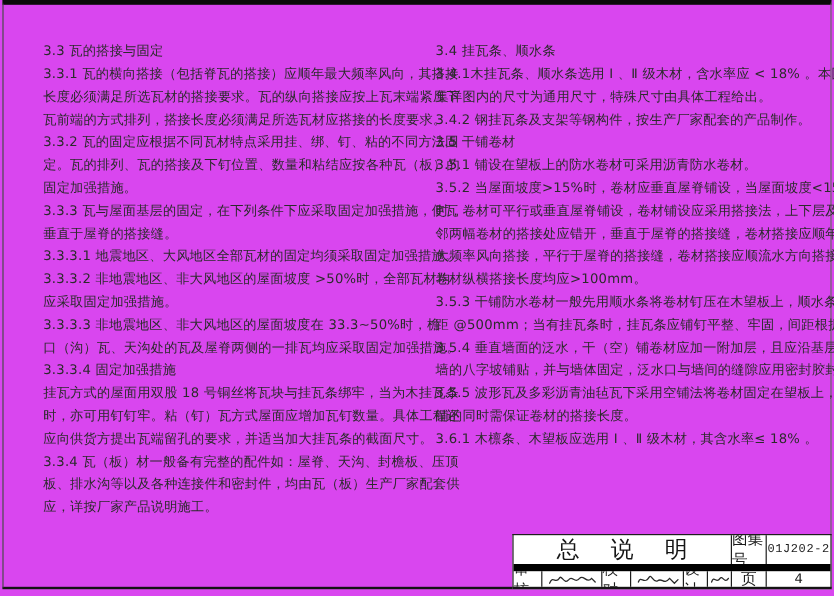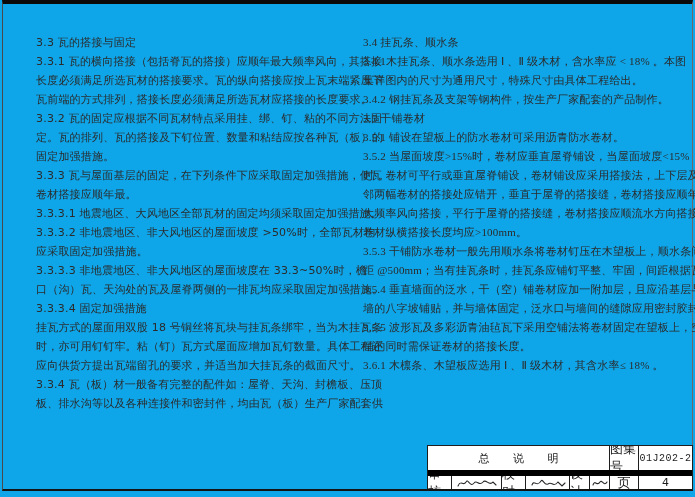--- a/index.html
+++ b/index.html
@@ -1,72 +1,73 @@
 <!DOCTYPE html>
 <html><head>
 <meta charset="utf-8">
 <style>
   html,body{margin:0;padding:0;background:#ffffff;}
   body{width:695px;height:497px;position:relative;overflow:hidden;
        font-family:"DejaVu Sans",sans-serif;color:#242424;}
-  .page{position:absolute;inset:0;background:#0ea5e9;}
+  .page{position:absolute;inset:0;background:#d946ef;}
   .frame{position:absolute;left:2px;right:2px;top:0;bottom:6px;
          border-top:4px solid #0a0a0a;
          border-left:1px solid #4a4a4a;
          border-right:1px solid #6a6a6a;
          border-bottom:2px solid #141414;}
   .col{position:absolute;top:33px;}
   .col-left{left:36px;width:326px;}
-  .col-right{left:363px;width:328px;font-family:Liberation Serif, serif;}
+  .col-right{left:363px;width:328px;}
   .tline{height:19px;line-height:19px;font-size:11px;white-space:nowrap;
          letter-spacing:0.2px;color:#2b2b2b;overflow:visible;}
   
   .titleblock{position:absolute;left:427px;top:445px;width:264px;height:43px;
               border:1px solid #1e1e1e;border-bottom:2px solid #141414;
               background:#fff;font-size:9px;}
   .tb-row{display:grid;box-sizing:border-box;}
   .tb-top{grid-template-columns:181px 29px 54px;height:24px;}
   .tb-bottom{grid-template-columns:23px 50px 24px 44px 20px 20px 29px 54px;height:19px;
              border-top:6px solid #000000;}
   .tb-cell{display:flex;align-items:center;justify-content:center;
            border-left:1px solid #1e1e1e;overflow:hidden;color:#1c1c1c;}
   .tb-cell:first-child{border-left:none;}
-  .tb-title{font-size:11px;letter-spacing:10px;text-indent:10px;color:#151515;}
+  .tb-title{font-size:19px;letter-spacing:10px;text-indent:10px;color:#151515;}
   .tb-atlas-no{font-size:10px;letter-spacing:0.5px;font-family:Liberation Mono, monospace;}
   .tb-page-no{font-size:11px;}
   .tb-label{font-size:13px;}
   .sig svg{display:block;}
 </style>
 </head>
 <body>
 
 <div class="page">
   <div class="frame"></div>
 
   <div class="col col-left">
       <div class="tline">3.3 瓦的搭接与固定</div>
       <div class="tline">3.3.1 瓦的横向搭接（包括脊瓦的搭接）应顺年最大频率风向，其搭接</div>
       <div class="tline">长度必须满足所选瓦材的搭接要求。瓦的纵向搭接应按上瓦末端紧压下</div>
       <div class="tline">瓦前端的方式排列，搭接长度必须满足所选瓦材应搭接的长度要求。</div>
       <div class="tline">3.3.2 瓦的固定应根据不同瓦材特点采用挂、绑、钉、粘的不同方法固</div>
       <div class="tline">定。瓦的排列、瓦的搭接及下钉位置、数量和粘结应按各种瓦（板）的</div>
       <div class="tline">固定加强措施。</div>
       <div class="tline">3.3.3 瓦与屋面基层的固定，在下列条件下应采取固定加强措施，使瓦</div>
-      <div class="tline">卷材搭接应顺年最。</div>
+      <div class="tline">垂直于屋脊的搭接缝。</div>
       <div class="tline">3.3.3.1 地震地区、大风地区全部瓦材的固定均须采取固定加强措施。</div>
       <div class="tline">3.3.3.2 非地震地区、非大风地区的屋面坡度 &gt;50%时，全部瓦材均</div>
       <div class="tline">应采取固定加强措施。</div>
       <div class="tline">3.3.3.3 非地震地区、非大风地区的屋面坡度在 33.3~50%时，檐</div>
       <div class="tline">口（沟）瓦、天沟处的瓦及屋脊两侧的一排瓦均应采取固定加强措施。</div>
       <div class="tline">3.3.3.4 固定加强措施</div>
       <div class="tline">挂瓦方式的屋面用双股 18 号铜丝将瓦块与挂瓦条绑牢，当为木挂瓦条</div>
       <div class="tline">时，亦可用钉钉牢。粘（钉）瓦方式屋面应增加瓦钉数量。具体工程还</div>
       <div class="tline">应向供货方提出瓦端留孔的要求，并适当加大挂瓦条的截面尺寸。</div>
       <div class="tline">3.3.4 瓦（板）材一般备有完整的配件如：屋脊、天沟、封檐板、压顶</div>
       <div class="tline">板、排水沟等以及各种连接件和密封件，均由瓦（板）生产厂家配套供</div>
+      <div class="tline">应，详按厂家产品说明施工。</div>
     </div>
 
   <div class="col col-right">
       <div class="tline">3.4  挂瓦条、顺水条</div>
       <div class="tline">3.4.1木挂瓦条、顺水条选用 Ⅰ 、Ⅱ 级木材，含水率应 &lt; 18% 。本图</div>
       <div class="tline">集详图内的尺寸为通用尺寸，特殊尺寸由具体工程给出。</div>
       <div class="tline">3.4.2 钢挂瓦条及支架等钢构件，按生产厂家配套的产品制作。</div>
       <div class="tline">3.5  干铺卷材</div>
       <div class="tline">3.5.1 铺设在望板上的防水卷材可采用沥青防水卷材。</div>
       <div class="tline">3.5.2 当屋面坡度&gt;15%时，卷材应垂直屋脊铺设，当屋面坡度&lt;15%</div>

